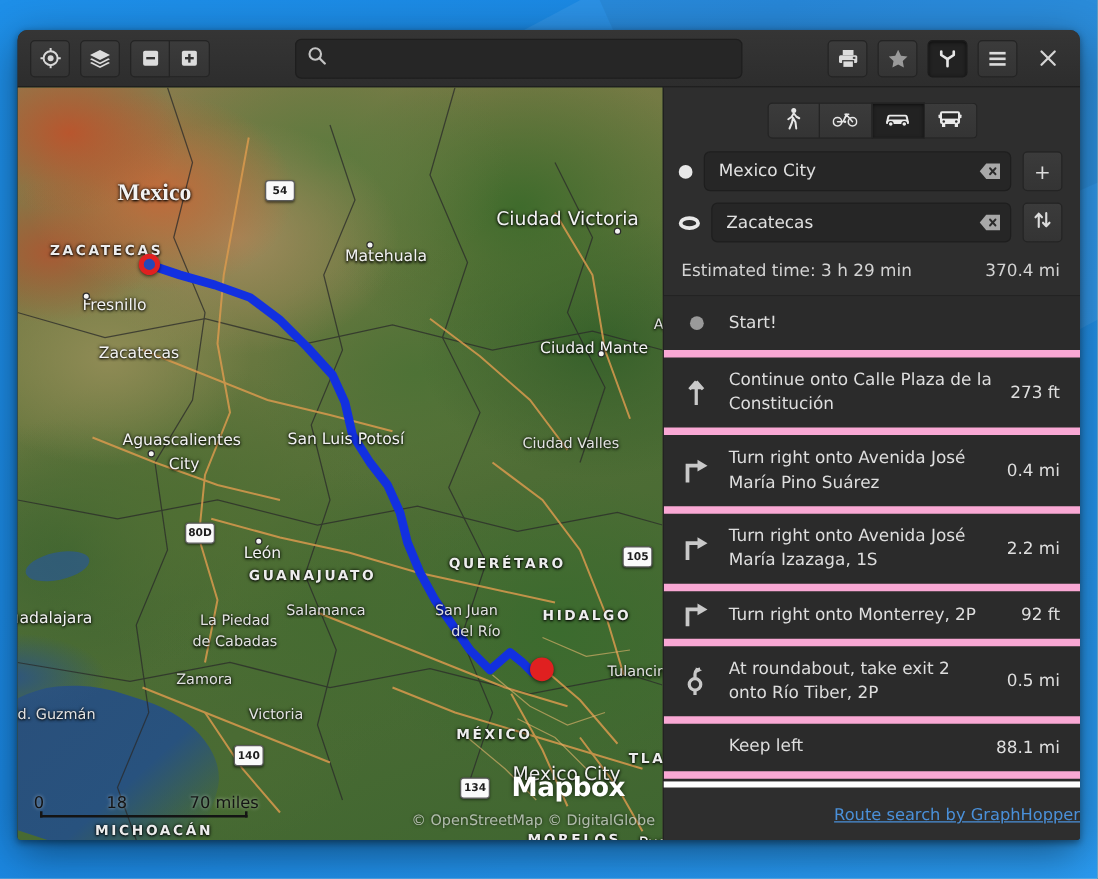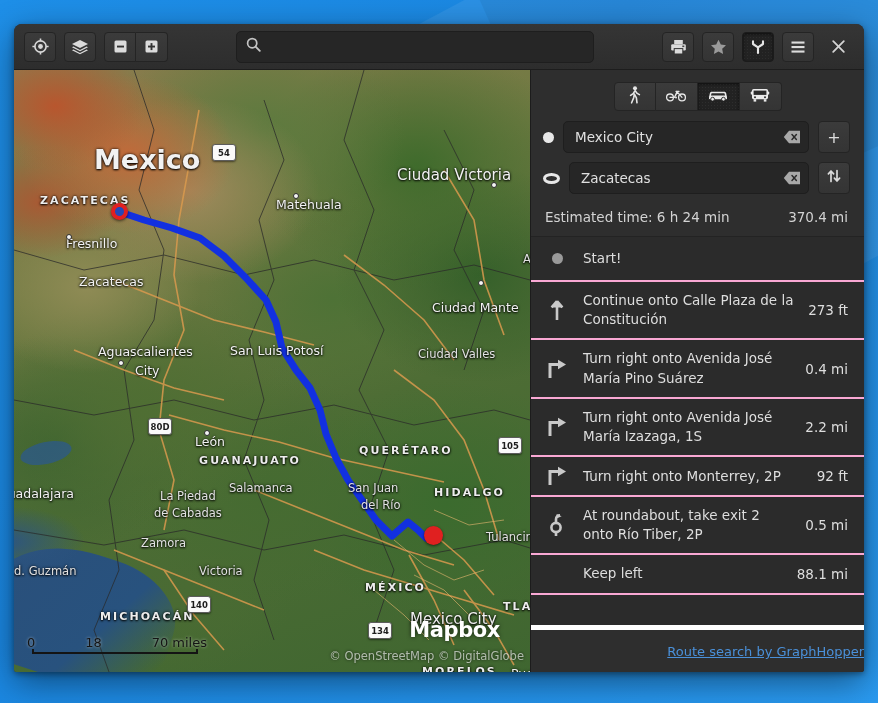--- a/index.html
+++ b/index.html
@@ -149,21 +149,21 @@
   .roads { position: absolute; inset: 0; }
 
   .mlabel {
     position: absolute;
     color: #f2f2f2;
     text-shadow: 0 0 3px rgba(0,0,0,0.9), 0 1px 2px rgba(0,0,0,0.95);
     white-space: nowrap;
     pointer-events: none;
     font-family: "DejaVu Sans", "Liberation Sans", sans-serif;
   }
-  .mlabel.country { font-size: 27px; font-weight: 600; }
+  .mlabel.country { font-size: 19px; font-weight: 600; font-family: Liberation Serif, serif; }
   .mlabel.state { font-size: 11px; font-weight: 700; letter-spacing: 2.1px; color: #ededed; }
   .mlabel.city-lg { font-size: 15px; }
   .mlabel.city { font-size: 12.5px; margin-top: 16px; }
   .mlabel.city-sm { font-size: 11.5px; color: #e2e2e2; }
   .citydot {
     position: absolute; width: 6px; height: 6px;
     background: #f4f4f4; border: 1.5px solid #2c2c2c;
     border-radius: 50%;
   }
   .shield {
@@ -292,21 +292,21 @@
 
   .instructions {
     flex: 1; overflow: hidden;
     background: #2b2b2b;
     position: relative;
   }
   .instr {
     display: flex; align-items: center;
     padding: 9px 16px 9px 14px;
     gap: 14px;
-    border-bottom: 2px solid #f9a8d4;
+    border-bottom: 6px solid #f9a8d4;
     min-height: 38px;
   }
   .instr .icon {
     width: 24px; flex: 0 0 24px;
     display: flex; align-items: center; justify-content: center;
     color: #c9c9c9;
   }
   .instr .txt {
     flex: 1; color: #dedede; font-size: 13.5px; line-height: 1.42;
     min-width: 0;
@@ -485,24 +485,24 @@
           <div class="mlabel city" style="left: 121px; top: 277px;">City</div>
           <div class="mlabel city" style="left: -16px; top: 400px;">Guadalajara</div>
           <div class="mlabel city" style="left: 181px; top: 348px;">León</div>
           <div class="mlabel state" style="left: 185px; top: 384px;">GUANAJUATO</div>
           <div class="mlabel city-sm" style="left: 215px; top: 411px;">Salamanca</div>
           <div class="mlabel city-sm" style="left: 146px; top: 419px;">La Piedad</div>
           <div class="mlabel city-sm" style="left: 140px; top: 436px;">de Cabadas</div>
           <div class="mlabel city-sm" style="left: 127px; top: 466px;">Zamora</div>
           <div class="mlabel city-sm" style="left: 185px; top: 494px;">Victoria</div>
           <div class="mlabel city-sm" style="left: -8px; top: 494px;">Cd. Guzmán</div>
-          <div class="mlabel state" style="left: 62px; top: 540px; margin-left: 24px;">MICHOACÁN</div>
+          <div class="mlabel state" style="left: 62px; top: 588px;">MICHOACÁN</div>
           <div class="mlabel city" style="left: 262px; top: 111px;">Matehuala</div>
           <div class="mlabel city-lg" style="left: 383px; top: 96px;">Ciudad Victoria</div>
-          <div class="mlabel city" style="left: 418px; top: 214px;">Ciudad Mante</div>
+          <div class="mlabel city" style="left: 418px; top: 184px;">Ciudad Mante</div>
           <div class="mlabel city-sm" style="left: 509px; top: 182px;">Aldama</div>
           <div class="mlabel city" style="left: 216px; top: 257px;">San Luis Potosí</div>
           <div class="mlabel city-sm" style="left: 404px; top: 277px;">Ciudad Valles</div>
           <div class="mlabel state" style="left: 345px; top: 374px;">QUERÉTARO</div>
           <div class="mlabel city-sm" style="left: 334px; top: 411px;">San Juan</div>
           <div class="mlabel city-sm" style="left: 347px; top: 428px;">del Río</div>
           <div class="mlabel state" style="left: 420px; top: 416px;">HIDALGO</div>
           <div class="mlabel city-sm" style="left: 472px; top: 460px;">Tulancingo</div>
           <div class="mlabel state" style="left: 351px; top: 511px;">MÉXICO</div>
           <div class="mlabel city-lg" style="left: 396px; top: 540px;">Mexico City</div>
@@ -622,21 +622,21 @@
           <span>
             <svg width="16" height="16" viewBox="0 0 16 16">
               <path d="M5 13.5 L5 3 M5 3 L2.4 5.8 M5 3 L7.6 5.8" stroke="#dcdcdc" stroke-width="1.7" fill="none" stroke-linecap="round" stroke-linejoin="round"></path>
               <path d="M11 2.5 L11 13 M11 13 L8.4 10.2 M11 13 L13.6 10.2" stroke="#dcdcdc" stroke-width="1.7" fill="none" stroke-linecap="round" stroke-linejoin="round"></path>
             </svg>
           </span>
         </div>
       </div>
 
       <div class="est-row">
-        <span>Estimated time: 6 h 24 min</span>
+        <span>Estimated time: 3 h 29 min</span>
         <span>370.4 mi</span>
       </div>
 
       <div class="instructions" id="instructions-list">
           <div class="instr start">
             <div class="icon">
               <span class="start-dot"></span>
             </div>
             <div class="txt">Start!</div>
             <div class="dist"></div>

